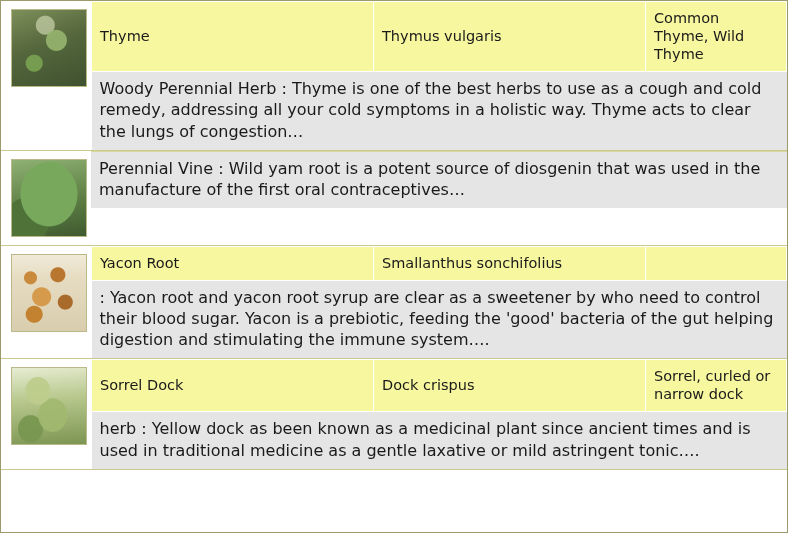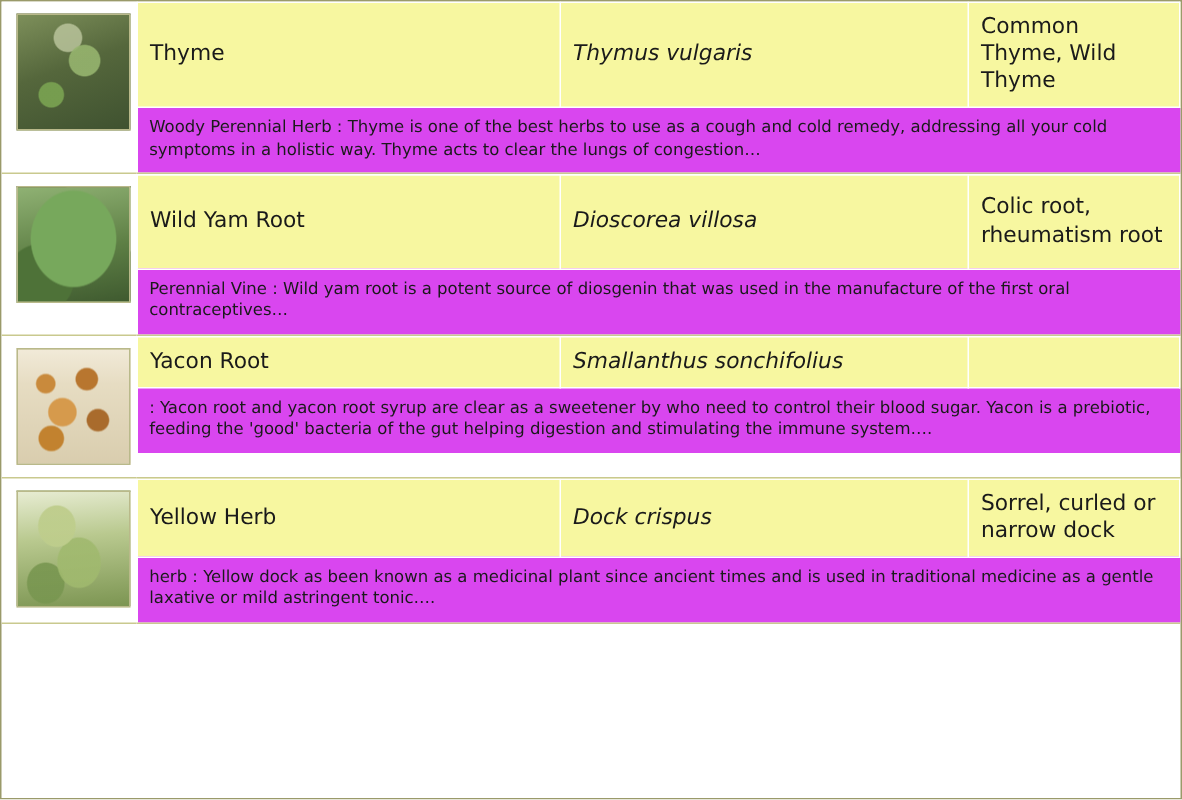--- a/index.html
+++ b/index.html
@@ -89,26 +89,26 @@
     background: #f7f7a0;
     border: 1px solid #ffffff;
     padding: 7px 8px 8px 8px;
     font-size: 14.5px;
     color: #1a1a1a;
     vertical-align: middle;
     line-height: 1.25;
     margin-top: 29px;
   }
   .col-common { width: 265px; }
-  .col-latin  { width: 255px; font-style: italic; }
+  .col-latin  { width: 255px; }
   .col-alt    { width: auto; }
   .desc-row td {
-    background: #d946ef;
+    background: #e5e5e5;
     padding: 6px 10px 8px 8px;
-    font-size: 11px;
+    font-size: 16px;
     color: #1a1a1a;
     line-height: 1.32;
     border-top: 1px solid #d8d8a0;
   }
   .h-tall .name-row td { padding-top: 12px; padding-bottom: 13px; }
 </style>
 </head>
 <body>
 
 <div class="page">
@@ -135,25 +135,20 @@
         </td>
       </tr>
 
       <tr class="herb-row h-tall">
         <td class="img-cell">
           <div class="thumb thumb-wildyam"></div>
         </td>
         <td class="content-cell">
           <table class="inner-table">
             <tbody>
-              <tr class="name-row">
-                <td class="col-common">Wild Yam Root</td>
-                <td class="col-latin">Dioscorea villosa</td>
-                <td class="col-alt">Colic root, rheumatism root</td>
-              </tr>
               <tr class="desc-row">
                 <td colspan="3">Perennial Vine : Wild yam root is a potent source of diosgenin that was used in the manufacture of the first oral contraceptives…</td>
               </tr>
             </tbody>
           </table>
         </td>
       </tr>
 
       <tr class="herb-row">
         <td class="img-cell">
@@ -176,21 +171,21 @@
       </tr>
 
       <tr class="herb-row">
         <td class="img-cell">
           <div class="thumb thumb-yellowdock"></div>
         </td>
         <td class="content-cell">
           <table class="inner-table">
             <tbody>
               <tr class="name-row">
-                <td class="col-common">Yellow Herb</td>
+                <td class="col-common">Sorrel Dock</td>
                 <td class="col-latin">Dock crispus</td>
                 <td class="col-alt">Sorrel, curled or narrow dock</td>
               </tr>
               <tr class="desc-row">
                 <td colspan="3">herb : Yellow dock as been known as a medicinal plant since ancient times and is used in traditional medicine as a gentle laxative or mild astringent tonic….</td>
               </tr>
             </tbody>
           </table>
         </td>
       </tr>

